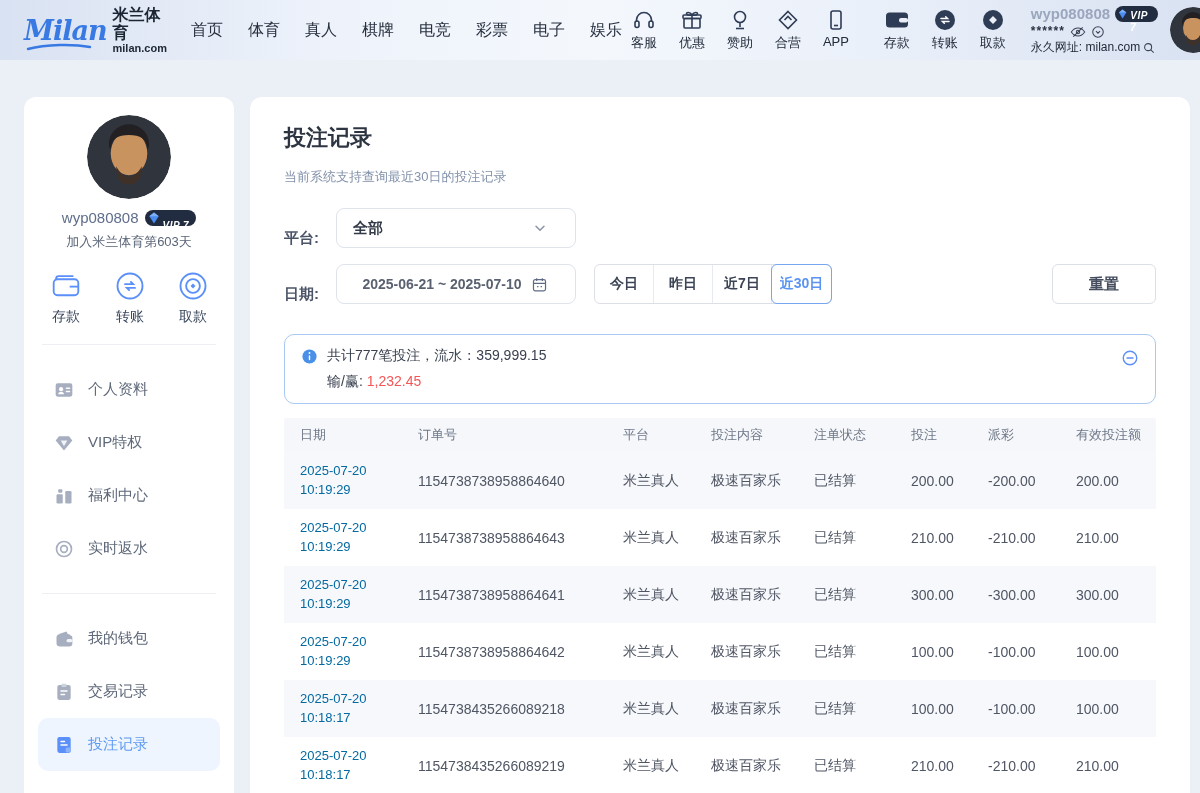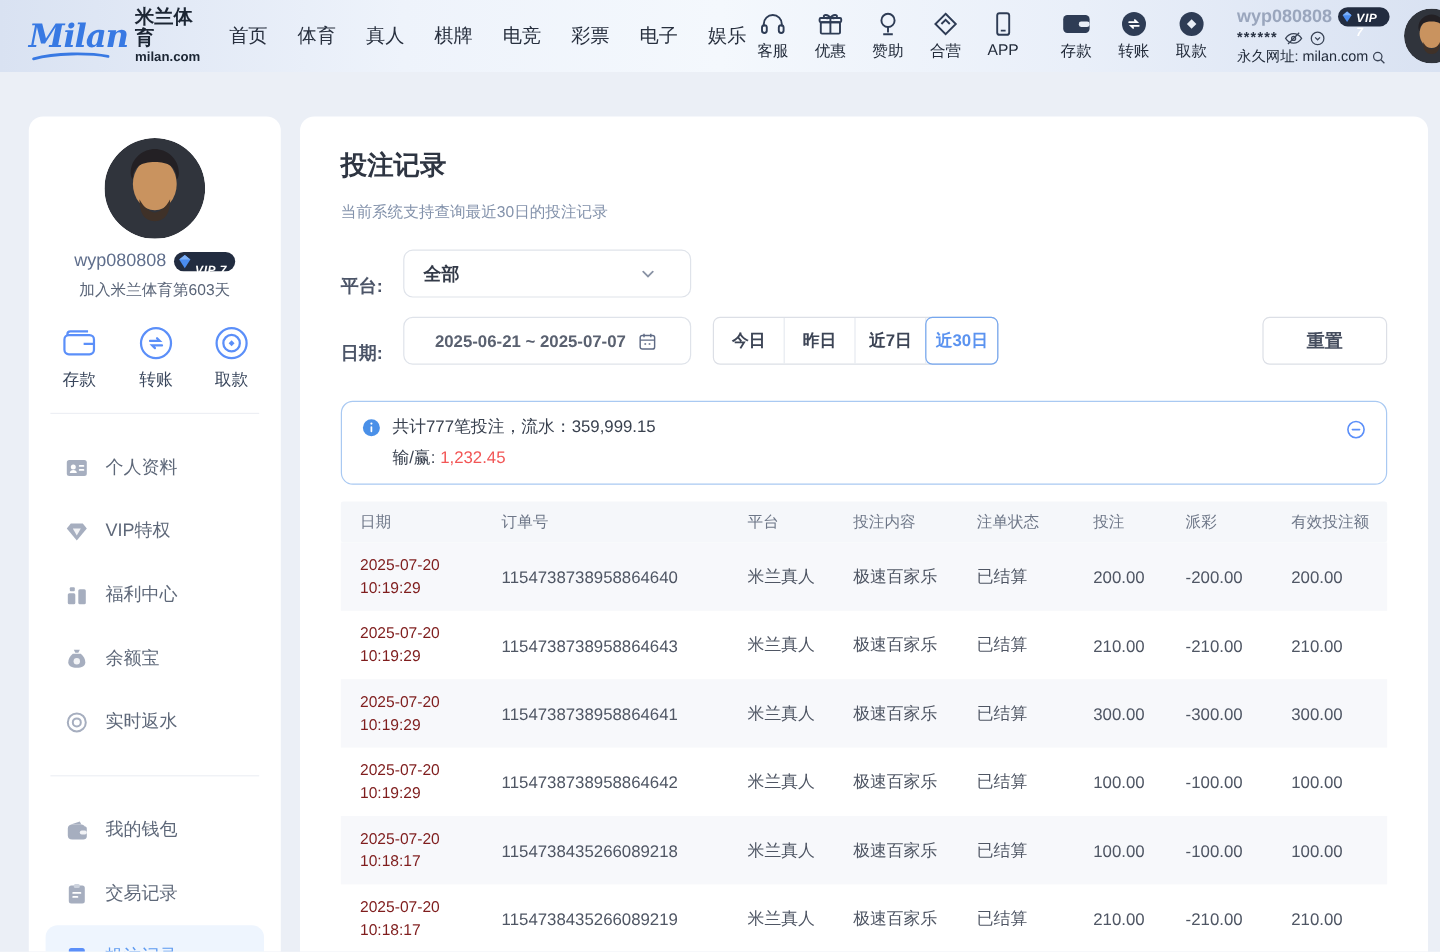--- a/index.html
+++ b/index.html
@@ -83,21 +83,21 @@
   .summary-line2 .red { color:#f25656; margin-left:4px; }
   .collapse-btn { cursor:pointer; margin-top:2px; }
 
   .table { margin-top:14px; }
   .trow { display:grid; grid-template-columns:118px 205px 88px 103px 97px 77px 88px 96px; align-items:center; }
   .thead { background:#f5f7fa; height:34px; border-radius:2px; }
   .thead .cell { font-size:13px; color:#6e7788; }
   .tbody-row { height:57px; }
   .tbody-row:nth-child(even) { background:#f7f8fb; }
   .cell { padding-left:16px; text-align:left; font-size:14px; color:#4f5664; }
-  .cell.datetime { font-size:13px; color:#7f1d1d; line-height:1.45; }
+  .cell.datetime { font-size:13px; color:#0369a1; line-height:1.45; }
 
   svg { display:block; }
 </style>
 </head>
 <body>
 
 <div class="topbar">
   <div class="logo">
     <div class="logo-script">
       <span>Milan</span>
@@ -340,30 +340,20 @@
             <svg width="20" height="20" viewBox="0 0 24 24" fill="#a6aebf">
               <rect x="3" y="10" width="7.5" height="11" rx="1.5"></rect>
               <rect x="13.5" y="6" width="7.5" height="15" rx="1.5"></rect>
               <rect x="5" y="4" width="5" height="4" rx="1"></rect>
             </svg>
           </span>
         <span class="lbl">福利中心</span>
       </div>
       <div class="menu-item">
         <span>
-            <svg width="20" height="20" viewBox="0 0 24 24" fill="#a6aebf">
-              <path d="M9 3h6l-1.5 3h-3z"></path>
-              <path d="M8 7h8c3 2.5 4.5 5.5 4.5 8.5 0 4-3.5 5.5-8.5 5.5s-8.5-1.5-8.5-5.5C3.5 12.5 5 9.5 8 7z"></path>
-              <circle cx="12" cy="14.5" r="3.2" fill="#fff" opacity=".85"></circle>
-            </svg>
-          </span>
-        <span class="lbl">余额宝</span>
-      </div>
-      <div class="menu-item">
-        <span>
             <svg width="20" height="20" viewBox="0 0 24 24" fill="none" stroke="#a6aebf" stroke-width="2">
               <circle cx="12" cy="12" r="9"></circle>
               <circle cx="12" cy="12" r="4"></circle>
             </svg>
           </span>
         <span class="lbl">实时返水</span>
       </div>
     </div>
 
     <div class="divider"></div>
@@ -416,21 +406,21 @@
             <svg width="16" height="16" viewBox="0 0 24 24" fill="none" stroke="#8a93a5" stroke-width="2.2" stroke-linecap="round">
               <path d="M6 9.5l6 6 6-6"></path>
             </svg>
           </span>
       </div>
     </div>
 
     <div class="filter-row" style="margin-top:16px;">
       <span class="filter-label">日期:</span>
       <div class="date-box">
-        <span class="val" style="text-align:center;">2025-06-21  ~  2025-07-07</span>
+        <span class="val" style="text-align:center;">2025-06-21  ~  2025-07-10</span>
         <span>
             <svg width="17" height="17" viewBox="0 0 24 24" fill="none" stroke="#5f6b85" stroke-width="1.7">
               <rect x="3.5" y="5" width="17" height="16" rx="2.5"></rect>
               <path d="M8 3v4M16 3v4M3.5 10.5h17"></path>
               <path d="M8.5 15h2M13.5 15h2" stroke-width="1.9"></path>
             </svg>
           </span>
       </div>
       <div class="seg-group">
         <div class="seg">

